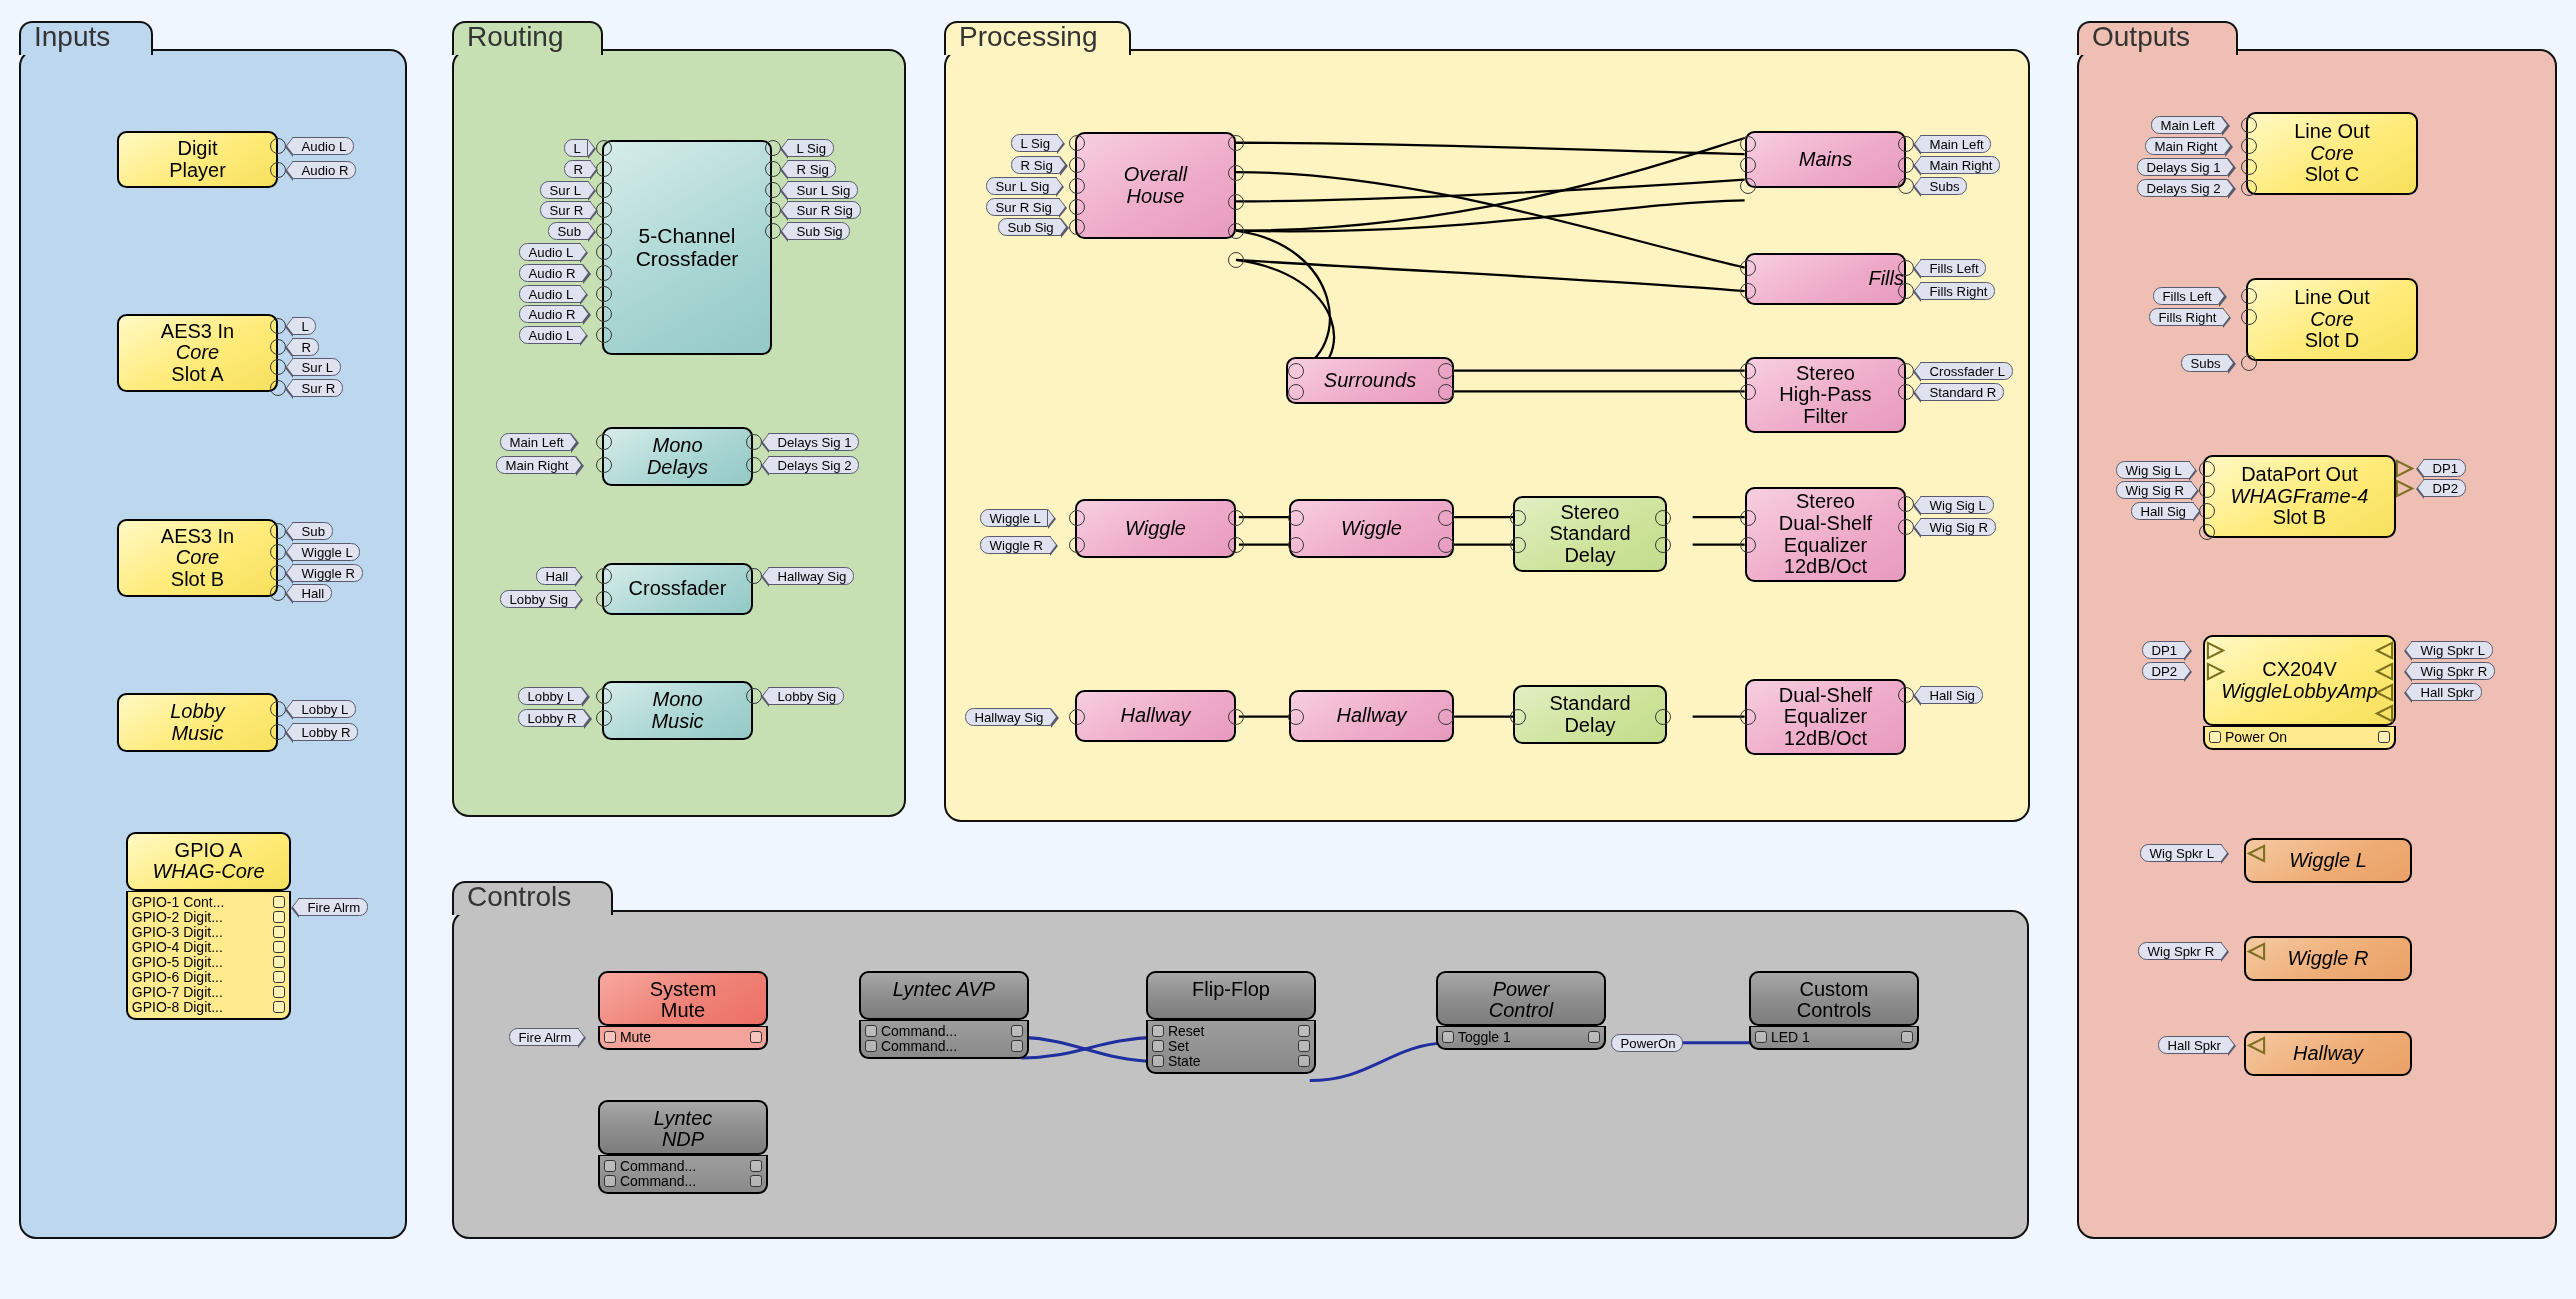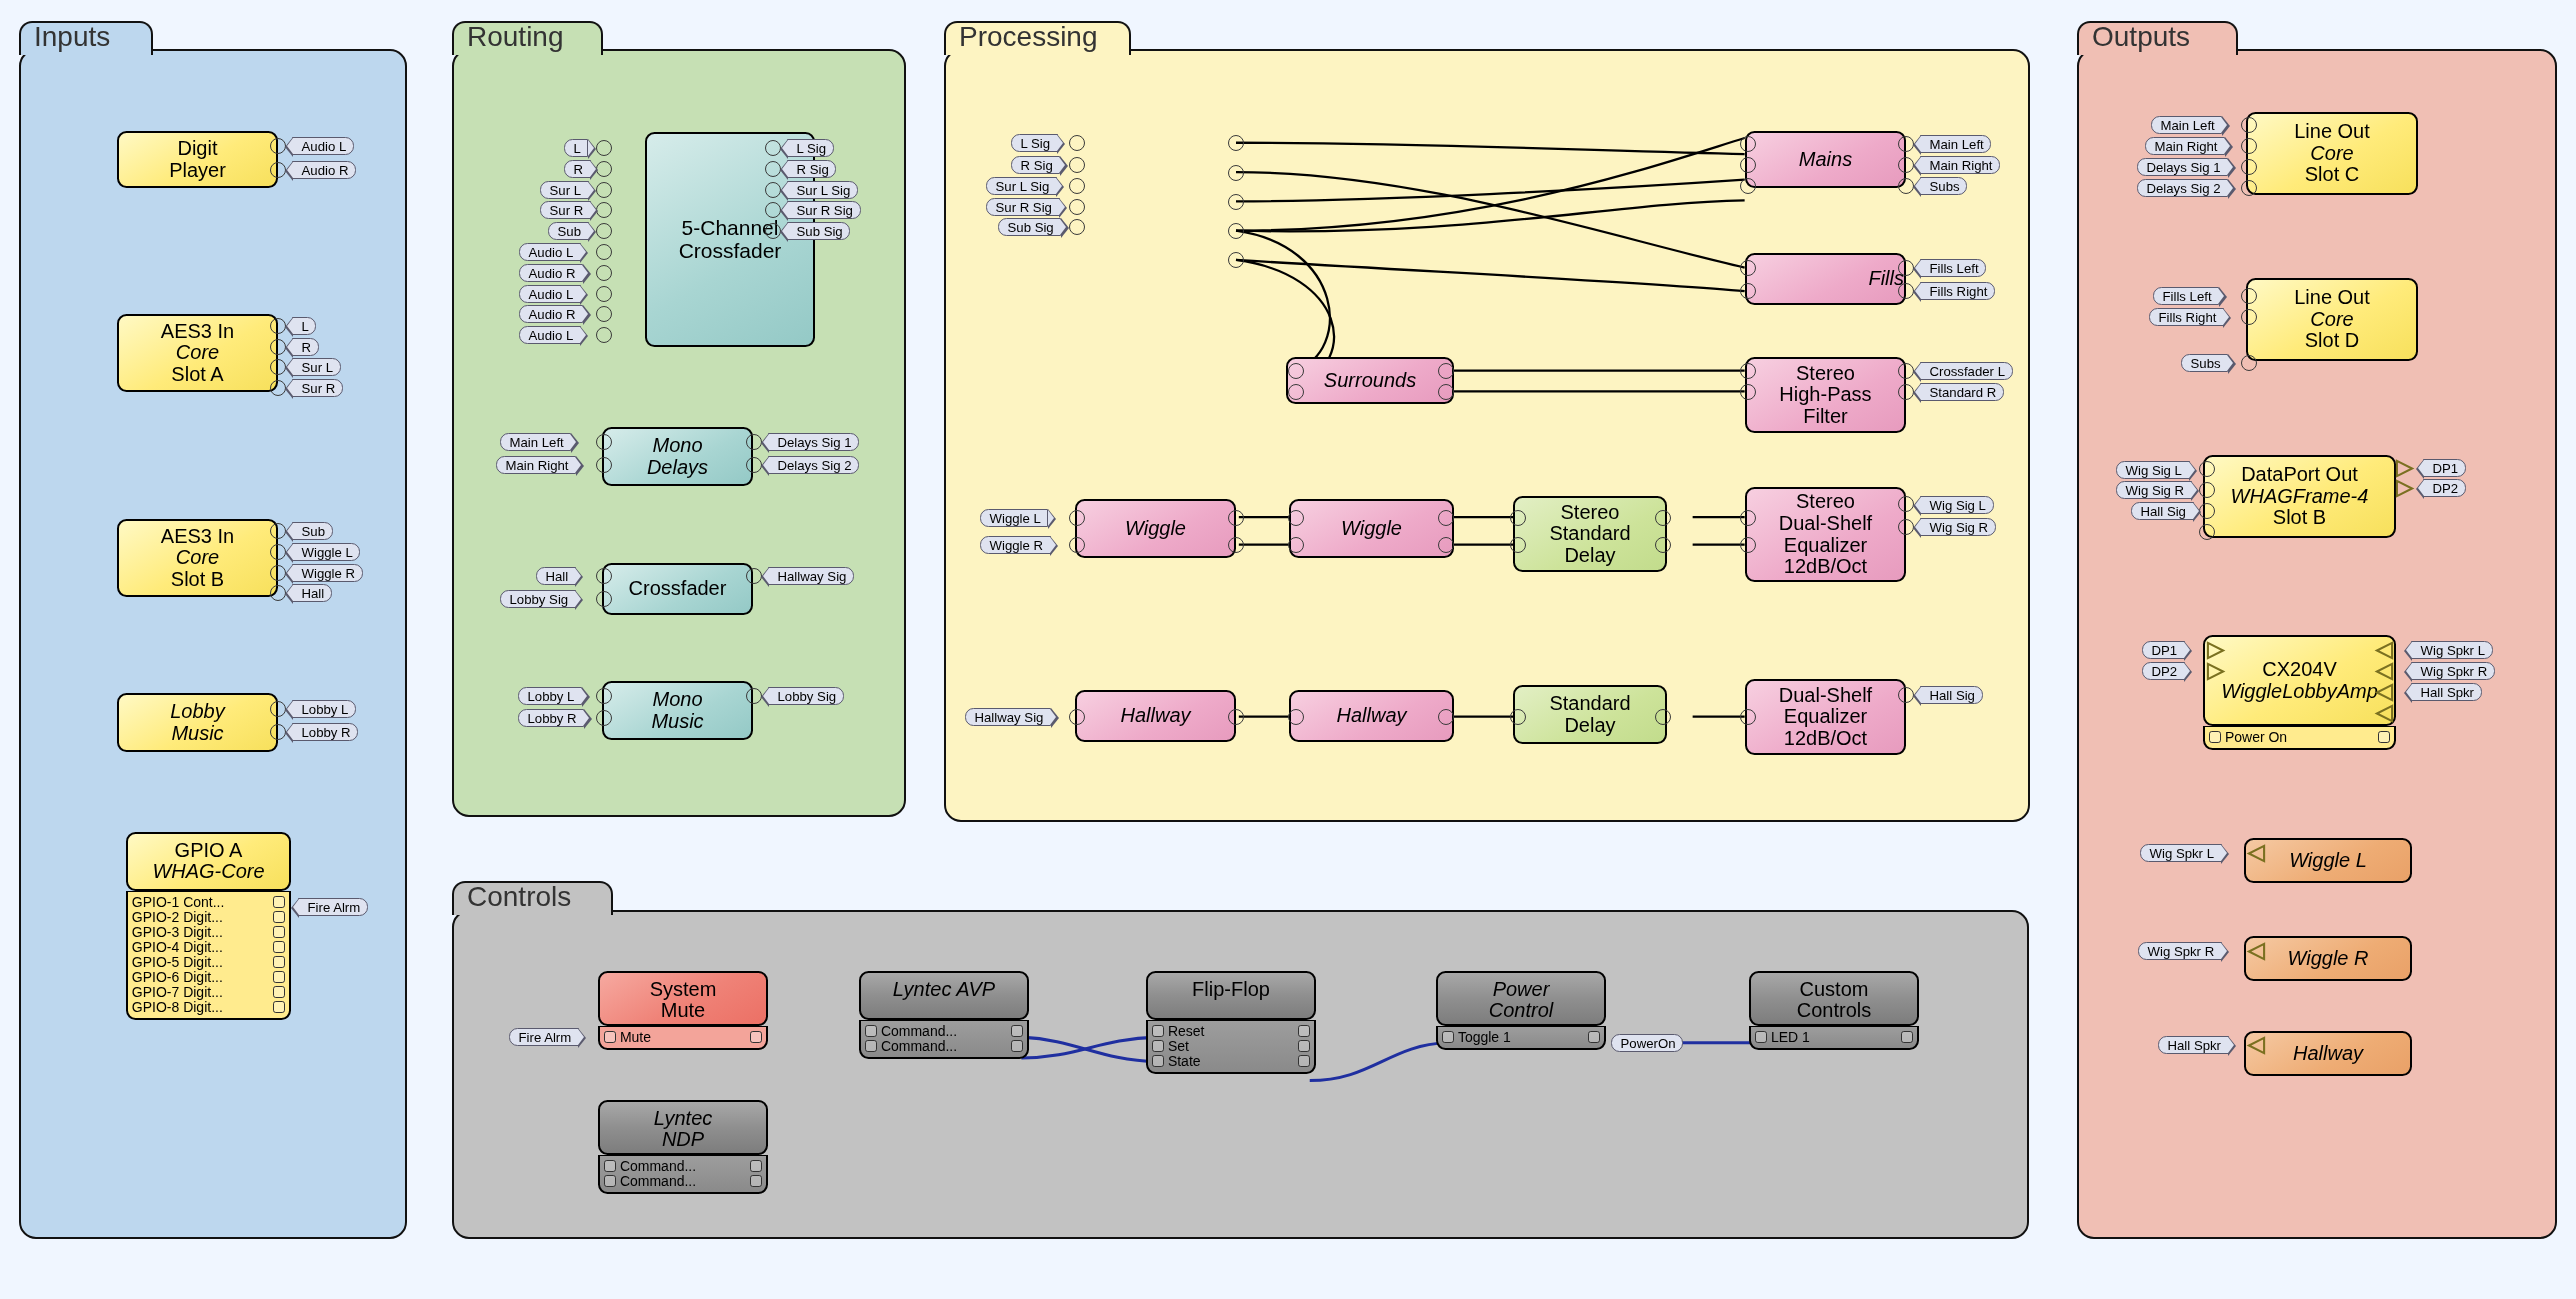--- a/index.html
+++ b/index.html
@@ -209,21 +209,21 @@
         <span class="lbl">GPIO-8 Digit...</span>
         <span class="sq"></span>
       </div>
   </div>
   <div class="tag out" style="left:298px;top:898px;">Fire Alrm</div>
 
   <div class="group routing" style="left:452px;top:49px;width:454px;height:768px;"></div>
   <div class="group-tab routing" style="left:452px;top:21px;width:151px;height:34px;background:#c6e0b4;"></div>
   <div class="group-title" style="left:467px;top:21px;">Routing</div>
 
-  <div class="blk teal" style="left:602px;top:132px;width:170px;height:215px;font-size:21px;margin-left:43px;">
+  <div class="blk teal" style="left:602px;top:140px;width:170px;height:215px;font-size:21px;">
     <span class="ln">5-Channel</span>
     <span class="ln">Crossfader</span>
   </div>
 
   <div class="pin" style="left:596px;top:140px;"></div>
   <div class="pin" style="left:596px;top:161px;"></div>
   <div class="pin" style="left:596px;top:182px;"></div>
   <div class="pin" style="left:596px;top:202px;"></div>
   <div class="pin" style="left:596px;top:223px;"></div>
   <div class="pin" style="left:596px;top:244px;"></div>
@@ -284,20 +284,24 @@
   <div class="pin" style="left:596px;top:710px;"></div>
   <div class="tag in" style="left:518px;top:687px;">Lobby L</div>
   <div class="tag in" style="left:518px;top:709px;">Lobby R</div>
   <div class="pin" style="left:746px;top:688px;"></div>
   <div class="tag out" style="left:768px;top:687px;">Lobby Sig</div>
 
   <div class="group processing" style="left:944px;top:49px;width:1086px;height:773px;"></div>
   <div class="group-tab processing" style="left:944px;top:21px;width:187px;height:34px;background:#fdf4c2;"></div>
   <div class="group-title" style="left:959px;top:21px;">Processing</div>
 
+  <div class="blk pink" style="left:1075px;top:132px;width:161px;height:107px;">
+    <span class="ln it">Overall</span>
+    <span class="ln it">House</span>
+  </div>
   <div class="pin" style="left:1069px;top:135px;"></div>
   <div class="pin" style="left:1069px;top:157px;"></div>
   <div class="pin" style="left:1069px;top:178px;"></div>
   <div class="pin" style="left:1069px;top:199px;"></div>
   <div class="pin" style="left:1069px;top:219px;"></div>
   <div class="tag in" style="left:1011px;top:134px;">L Sig</div>
   <div class="tag in" style="left:1011px;top:156px;">R Sig</div>
   <div class="tag in" style="left:986px;top:177px;">Sur L Sig</div>
   <div class="tag in" style="left:986px;top:198px;">Sur R Sig</div>
   <div class="tag in" style="left:998px;top:218px;">Sub Sig</div>

